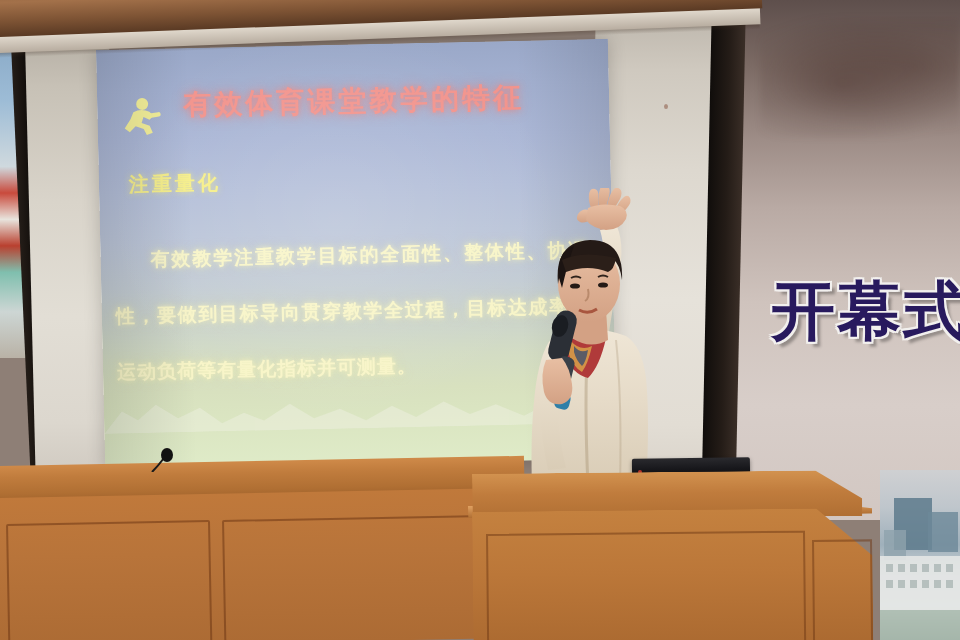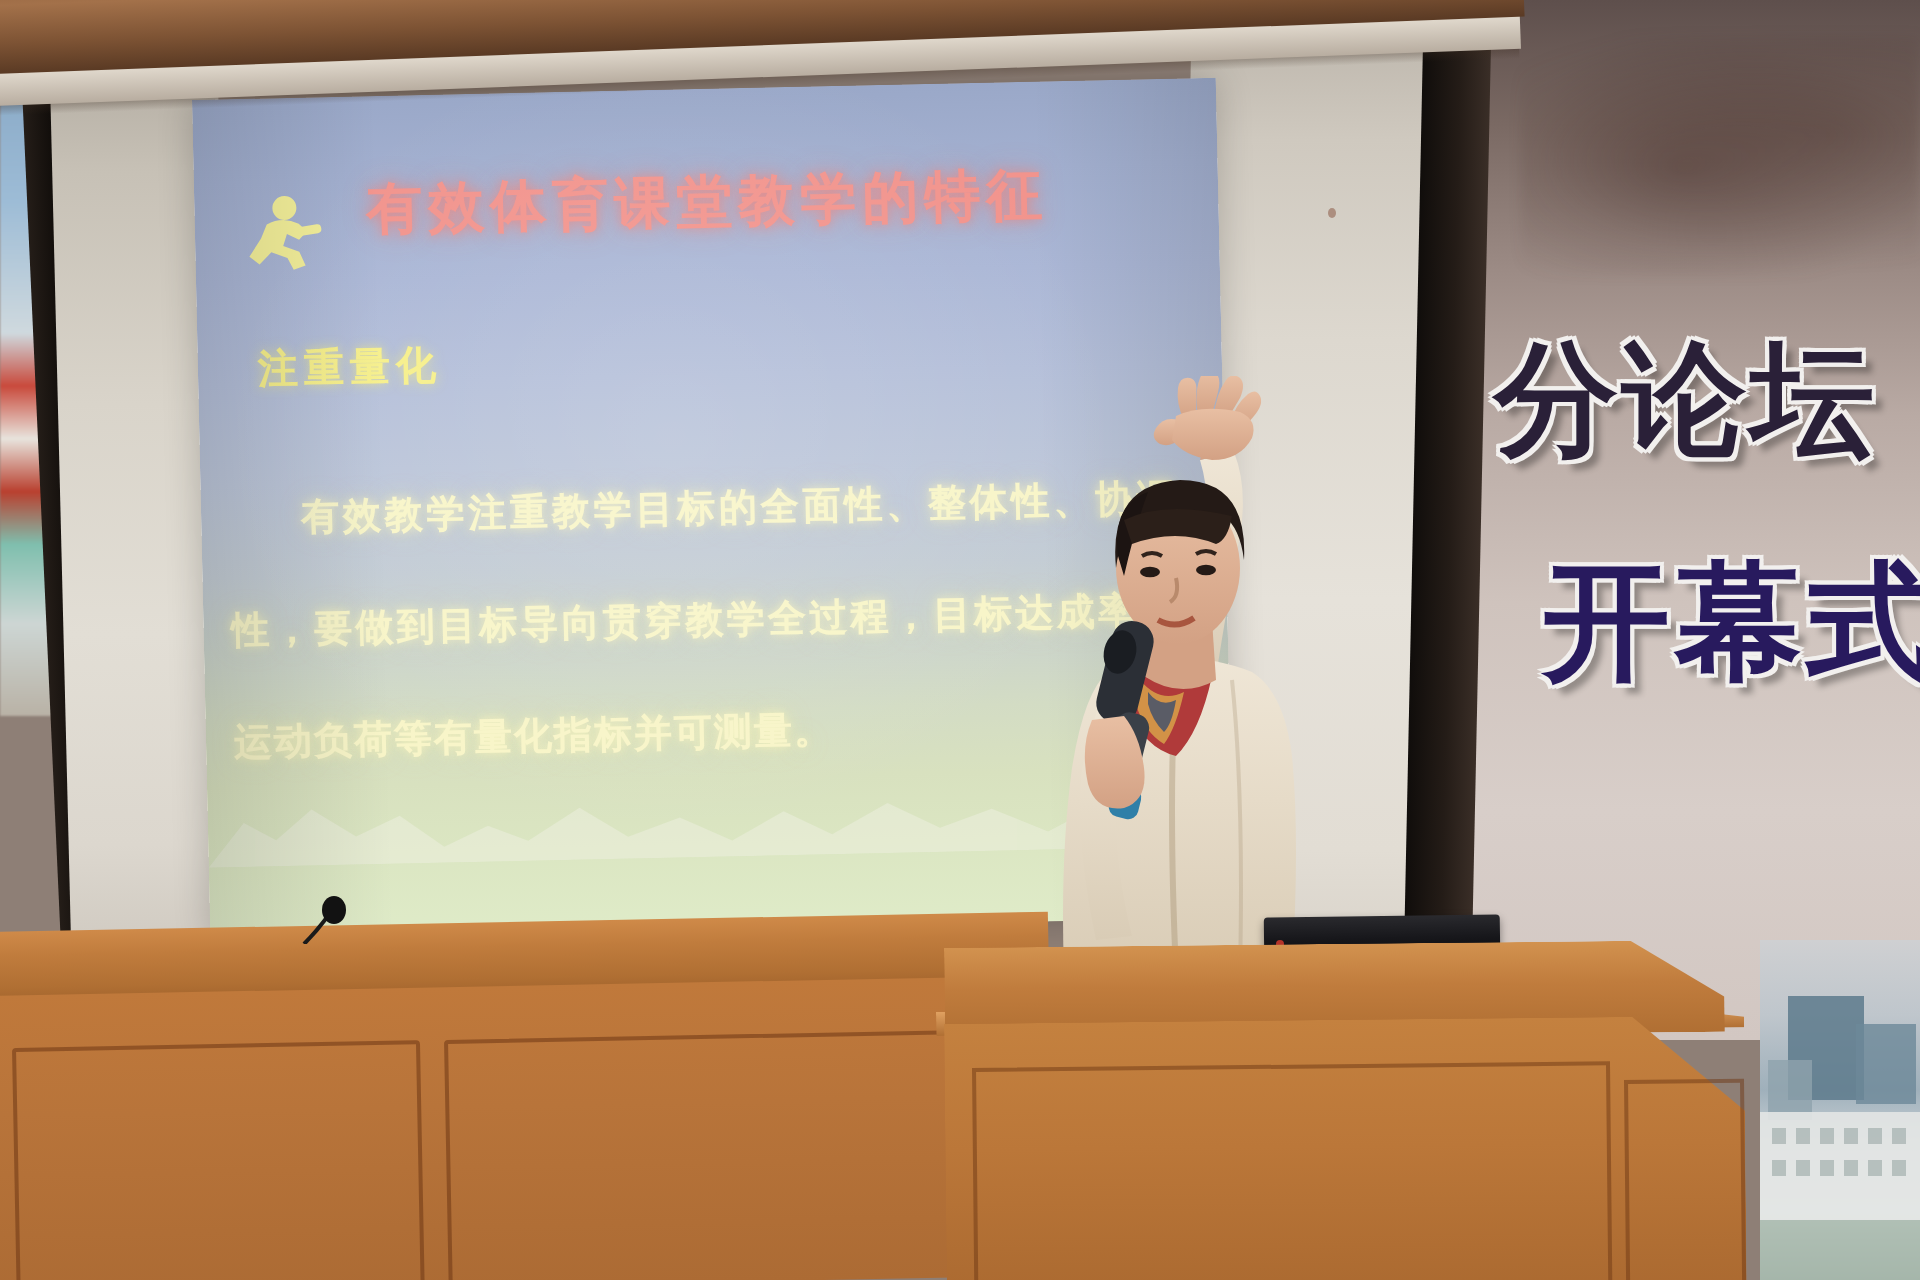--- a/index.html
+++ b/index.html
@@ -193,21 +193,20 @@
   }
 </style>
 </head>
 <body>
 
 <div id="stage">
 
   <div class="wall-right"></div>
   <div class="wall-right-ghost"></div>
 
-  <div class="banner-text banner-line1">分论坛</div>
   <div class="banner-text banner-line2">开幕式</div>
 
   <div class="wall-panel"></div>
   <div class="wall-panel-speck"></div>
 
   <div class="col-right"></div>
 
   <div class="poster-left"></div>
   <div class="column-left"></div>
   <div class="wall-left"></div>

